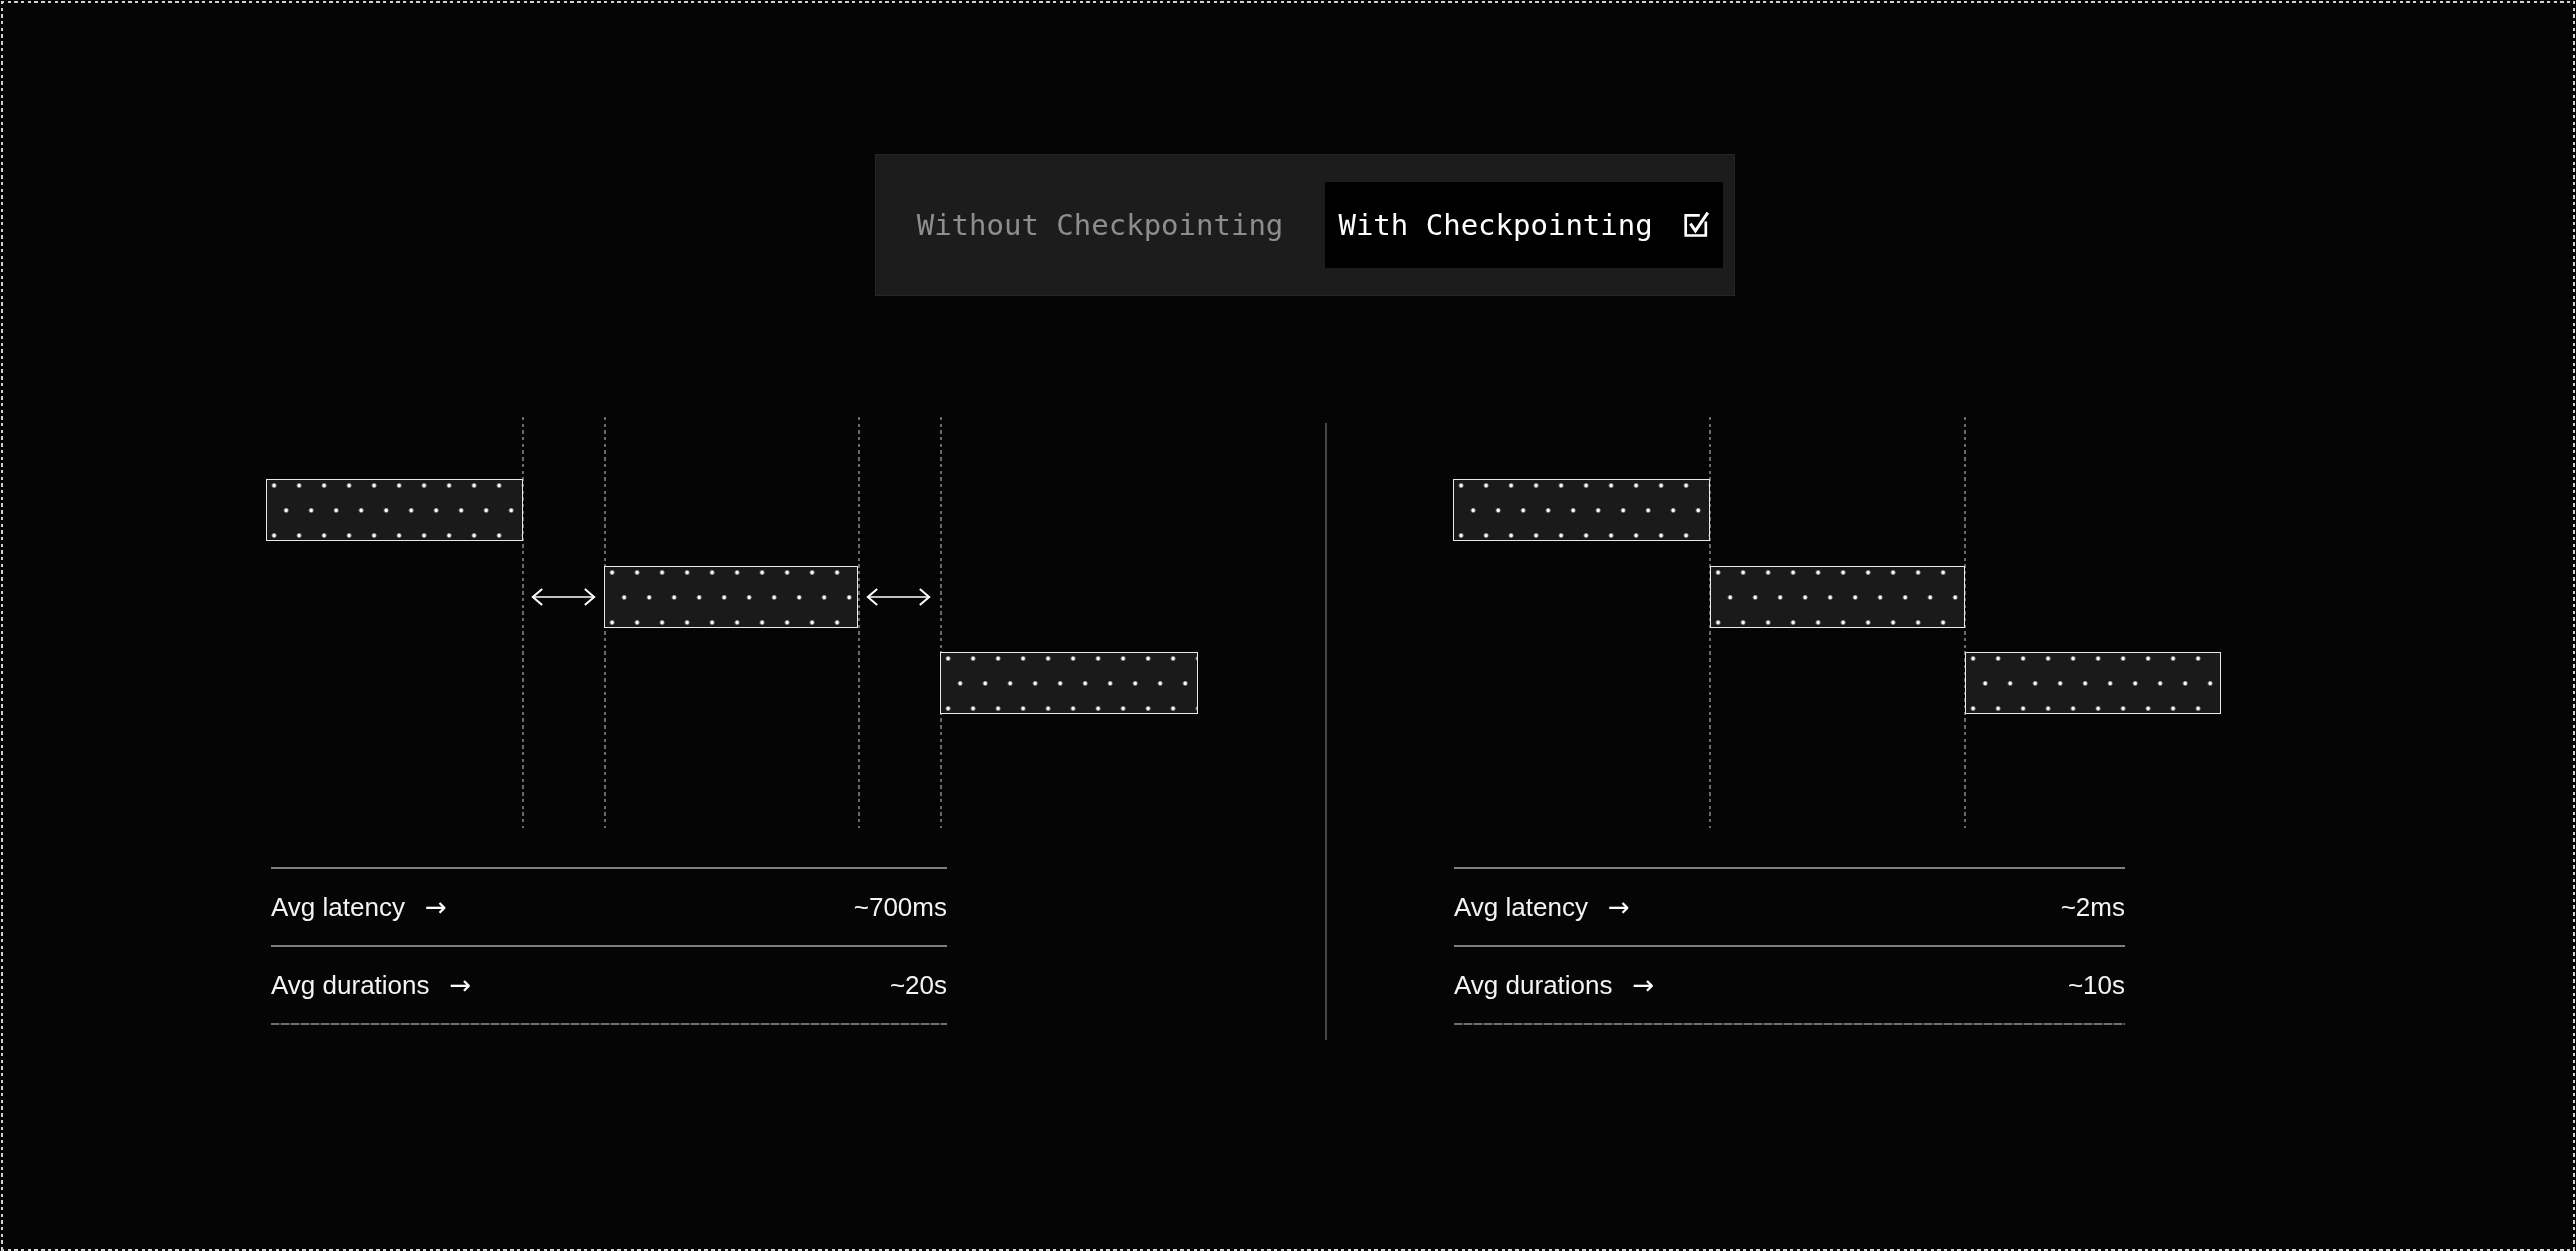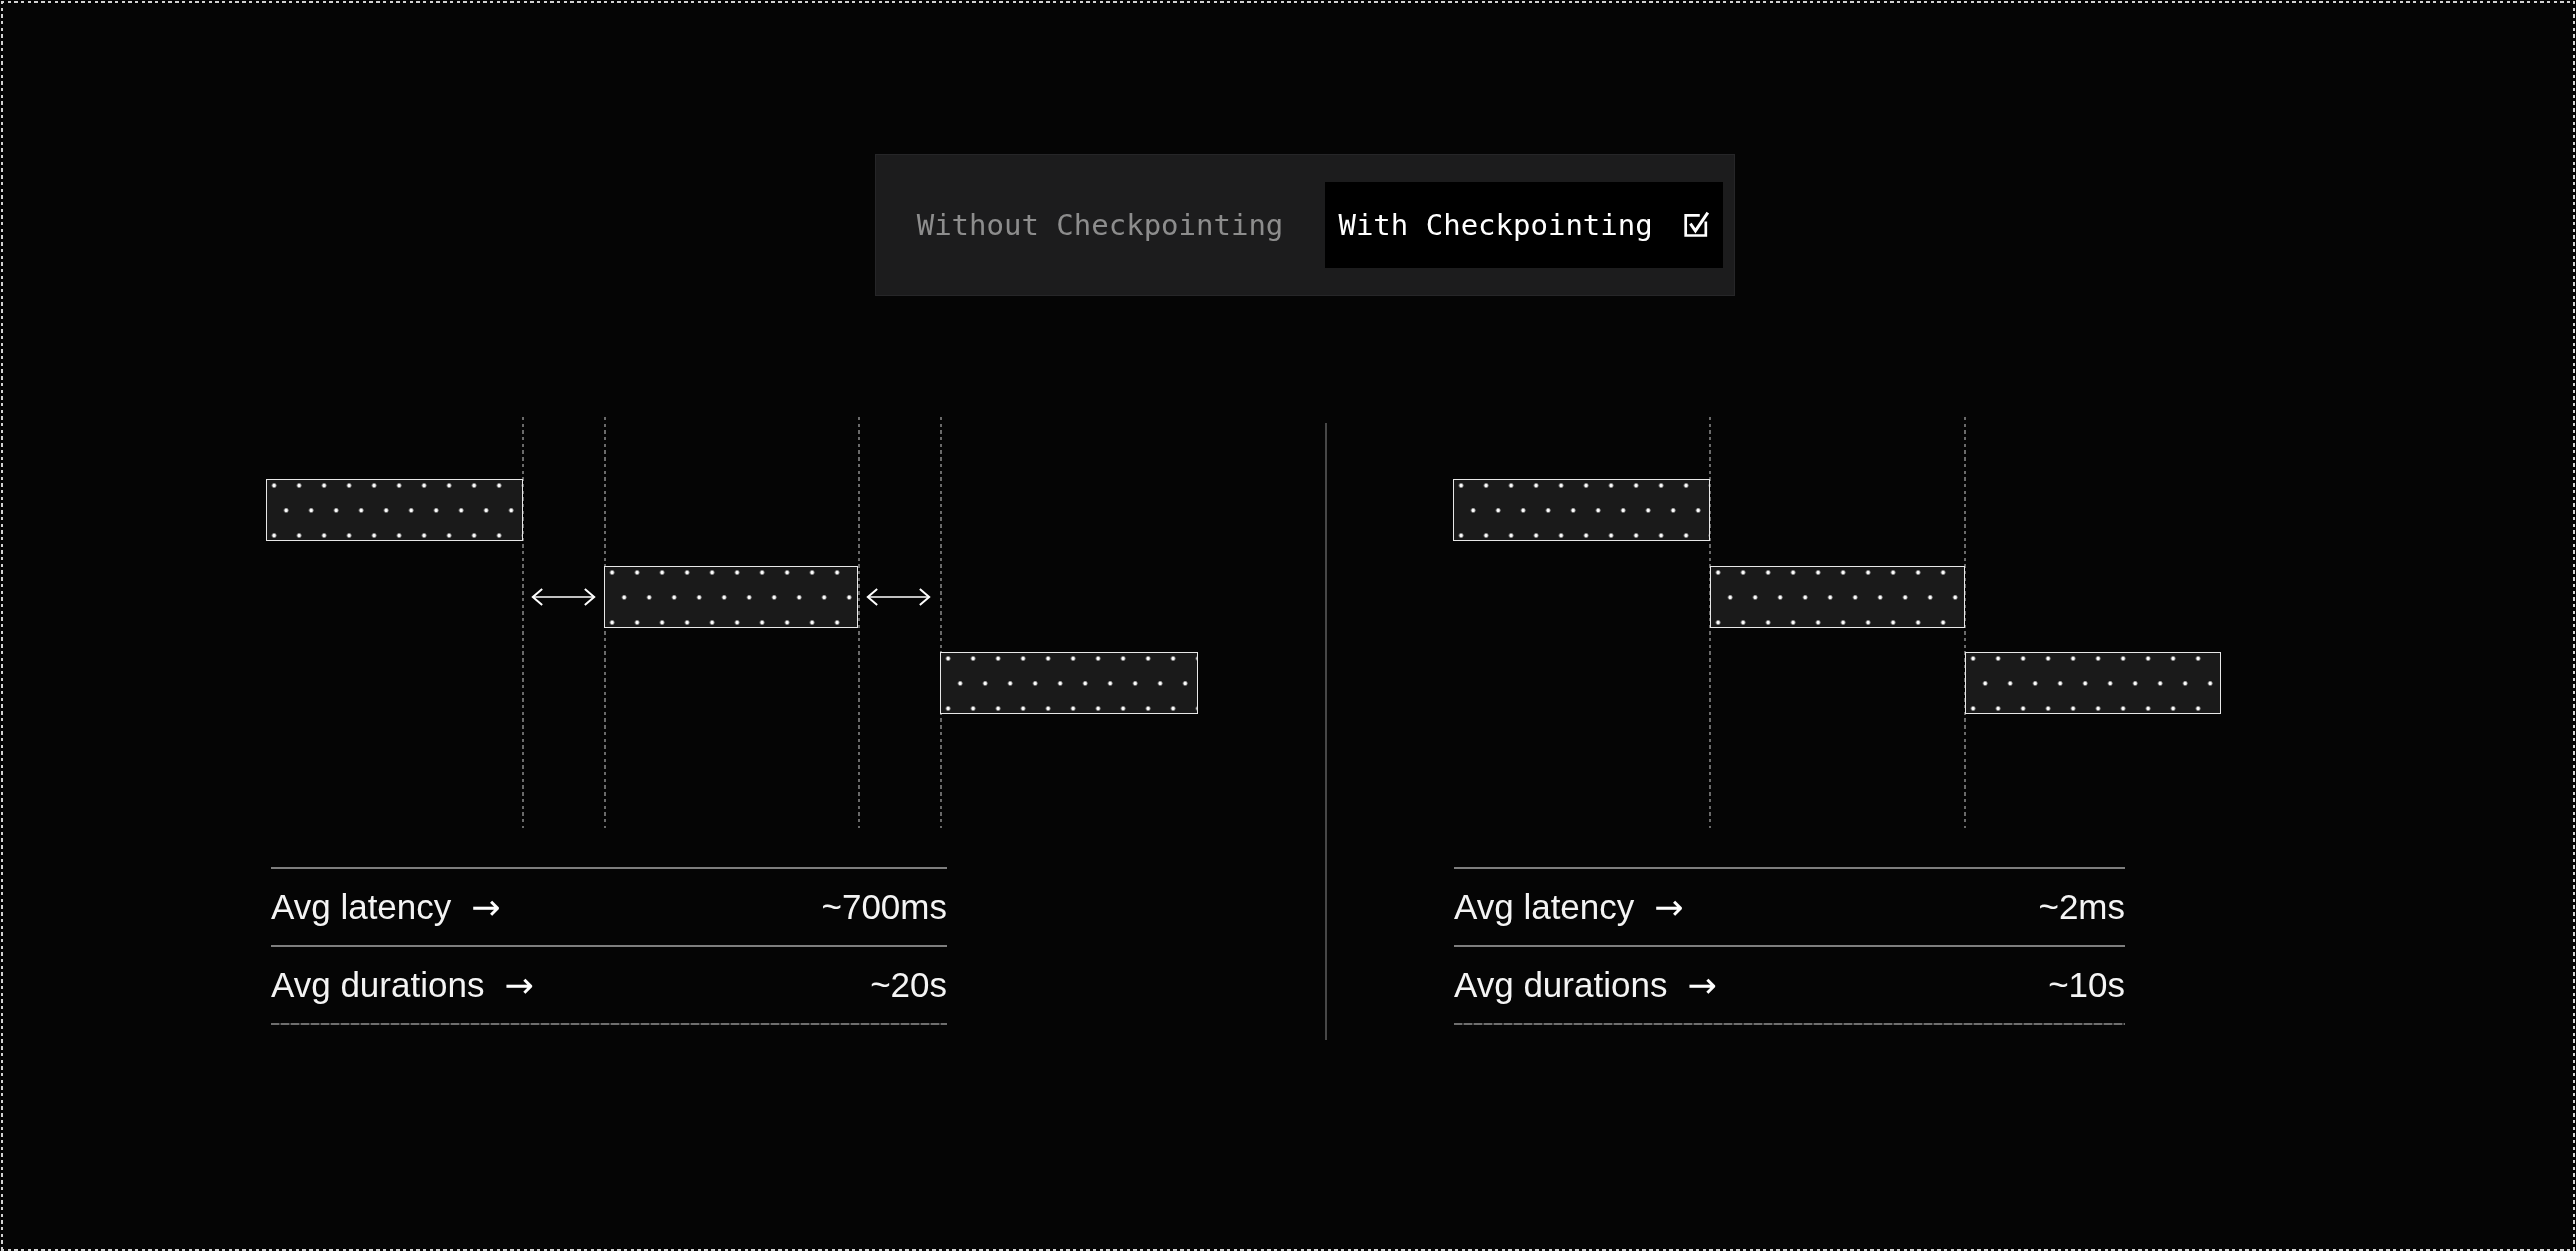--- a/index.html
+++ b/index.html
@@ -57,21 +57,21 @@
   #bar-l3{left:940px;top:652px;width:258px;}
   #bar-r1{left:1453px;top:479px;width:257px;}
   #bar-r2{left:1710px;top:566px;width:255px;}
   #bar-r3{left:1965px;top:652px;width:256px;}
   
   .gap-arrow{position:absolute;top:587px;width:67px;height:20px;}
   #arrow-1{left:530px;} #arrow-2{left:865px;}
   
   .divider{position:absolute;left:1325px;top:423px;width:2px;height:617px;background:#474747;}
   
-  .stats{position:absolute;top:867px;color:#f4f4f4;font-size:35px;}
+  .stats{position:absolute;top:867px;color:#f4f4f4;font-size:26px;}
   #stats-left{left:271px;width:676px;}
   #stats-right{left:1454px;width:671px;}
   .srow{
     height:78px;display:flex;align-items:center;justify-content:space-between;
     border-top:2px solid #7e7e7e;box-sizing:border-box;
   }
   .stats .bottom-rule{
     height:2px;
     background:repeating-linear-gradient(90deg,#6e6e6e 0 8px,#333 8px 10px);
   }

